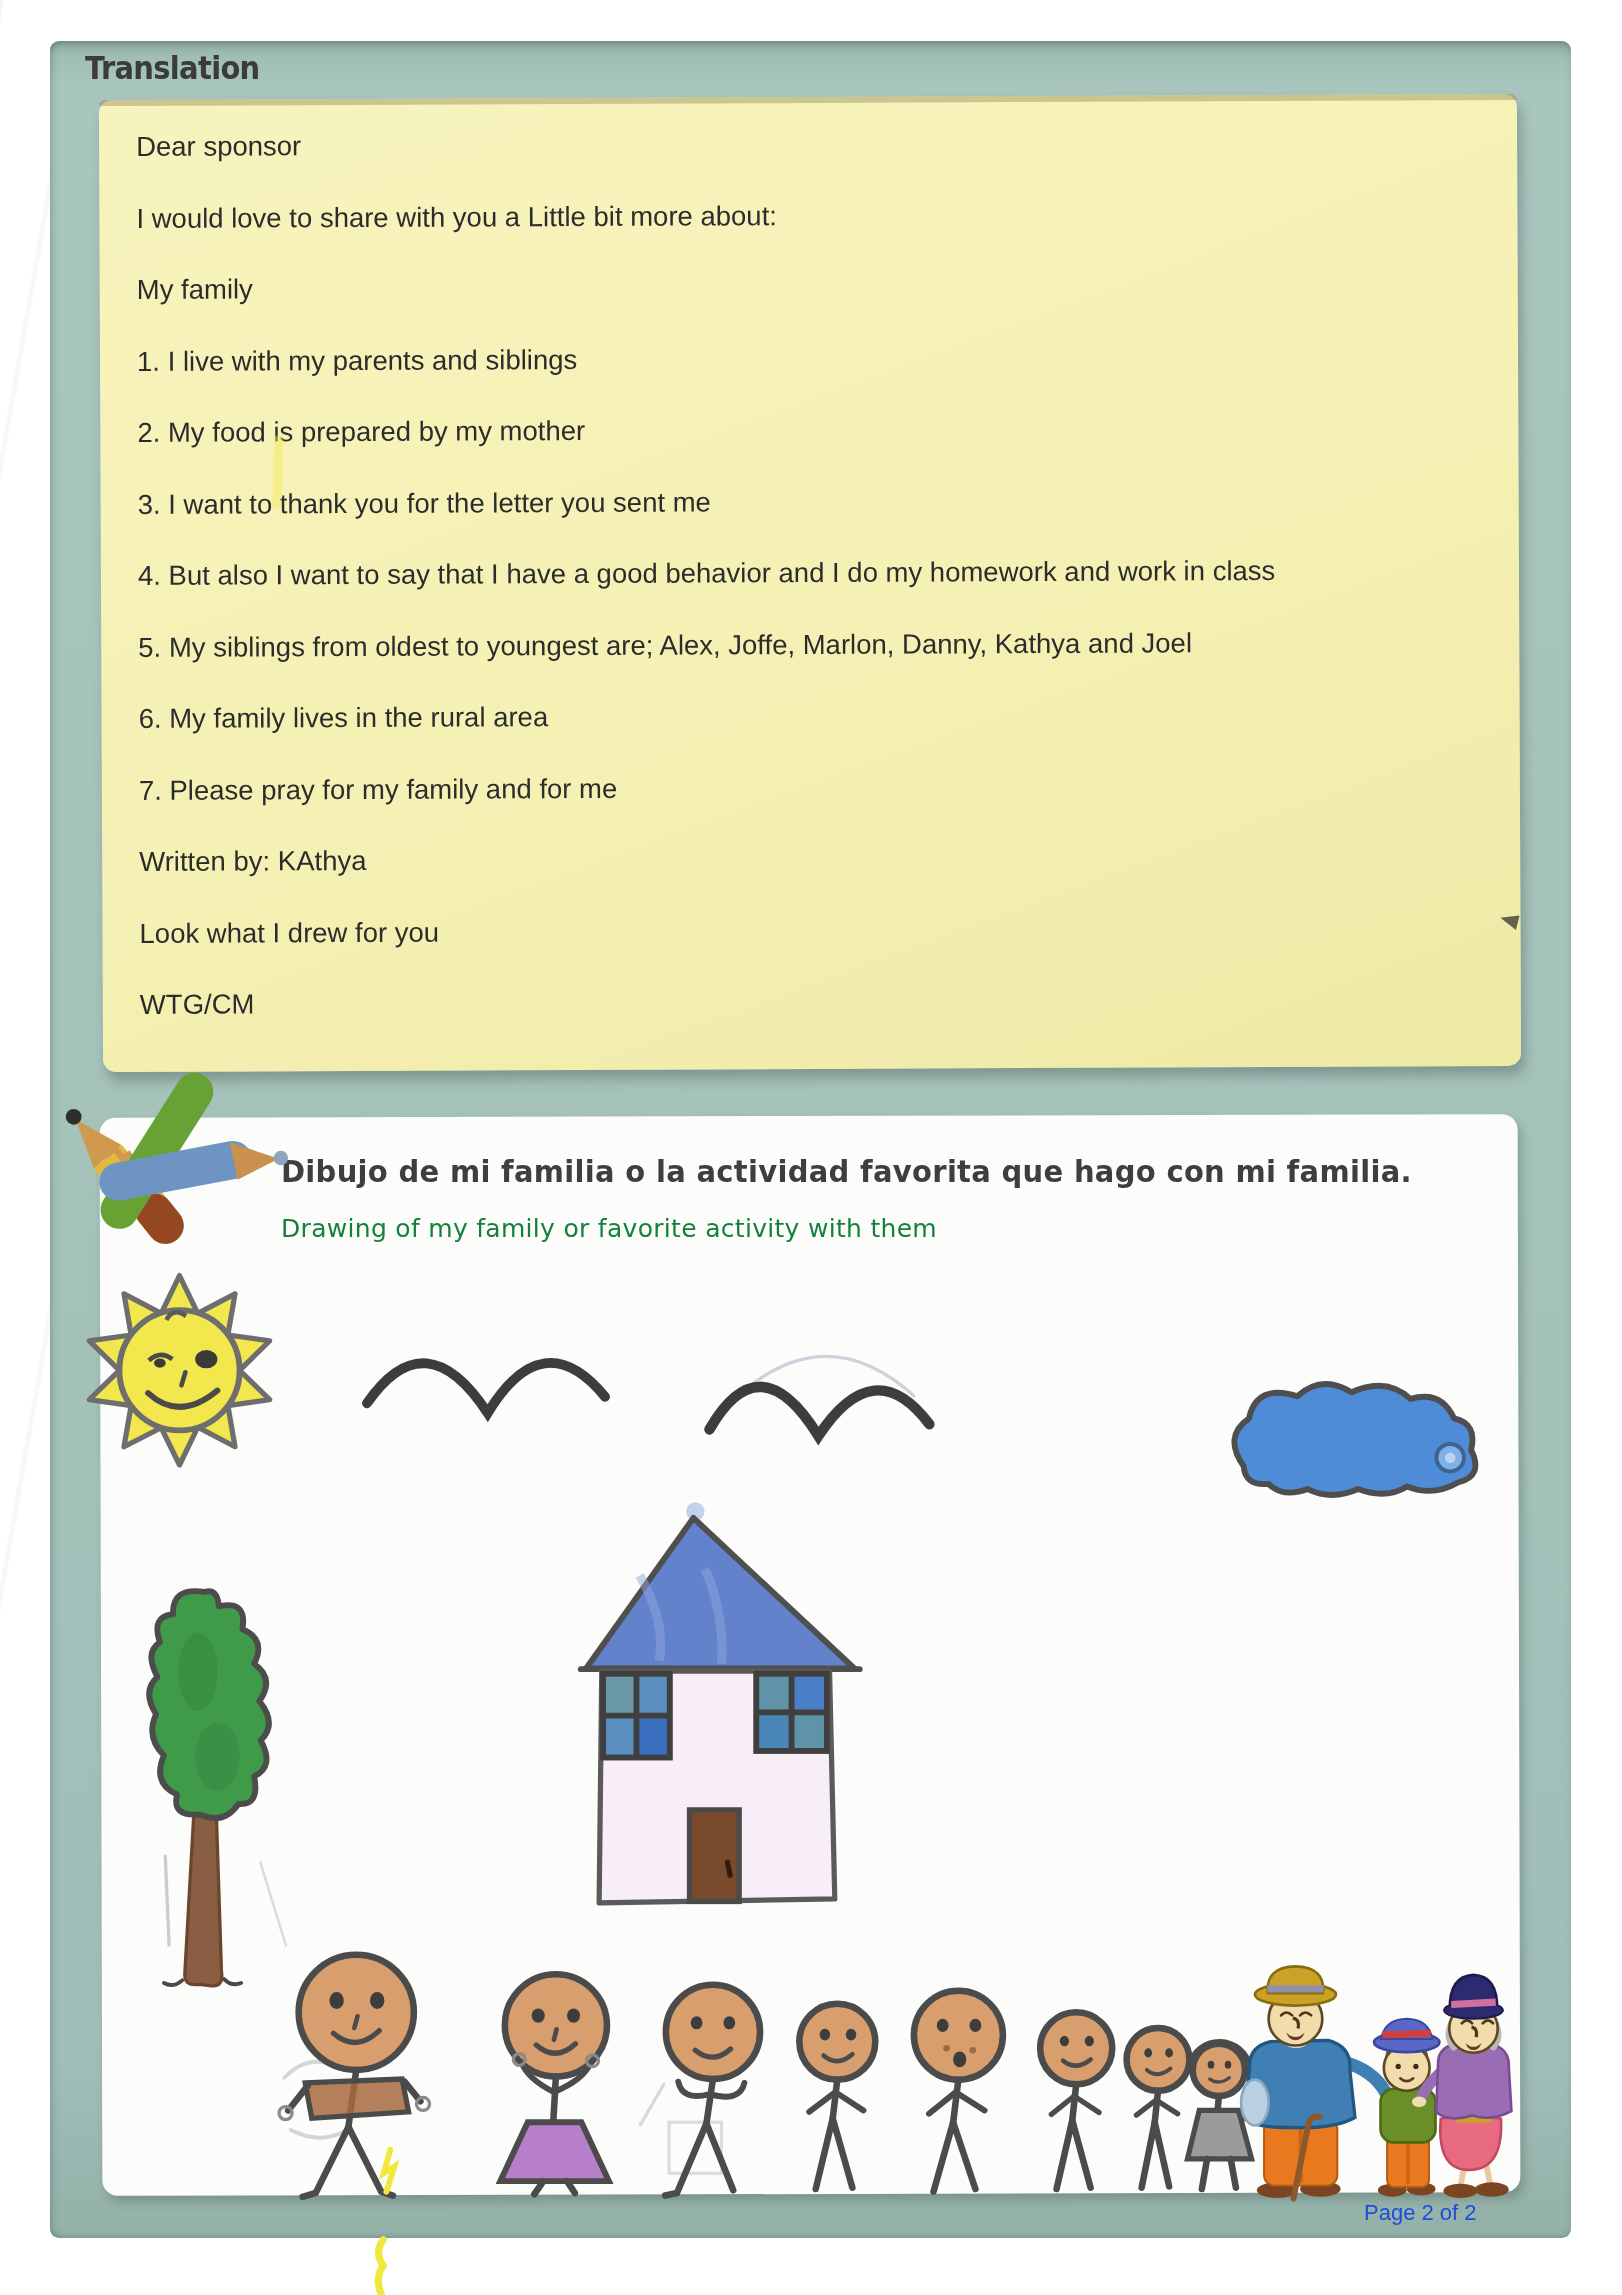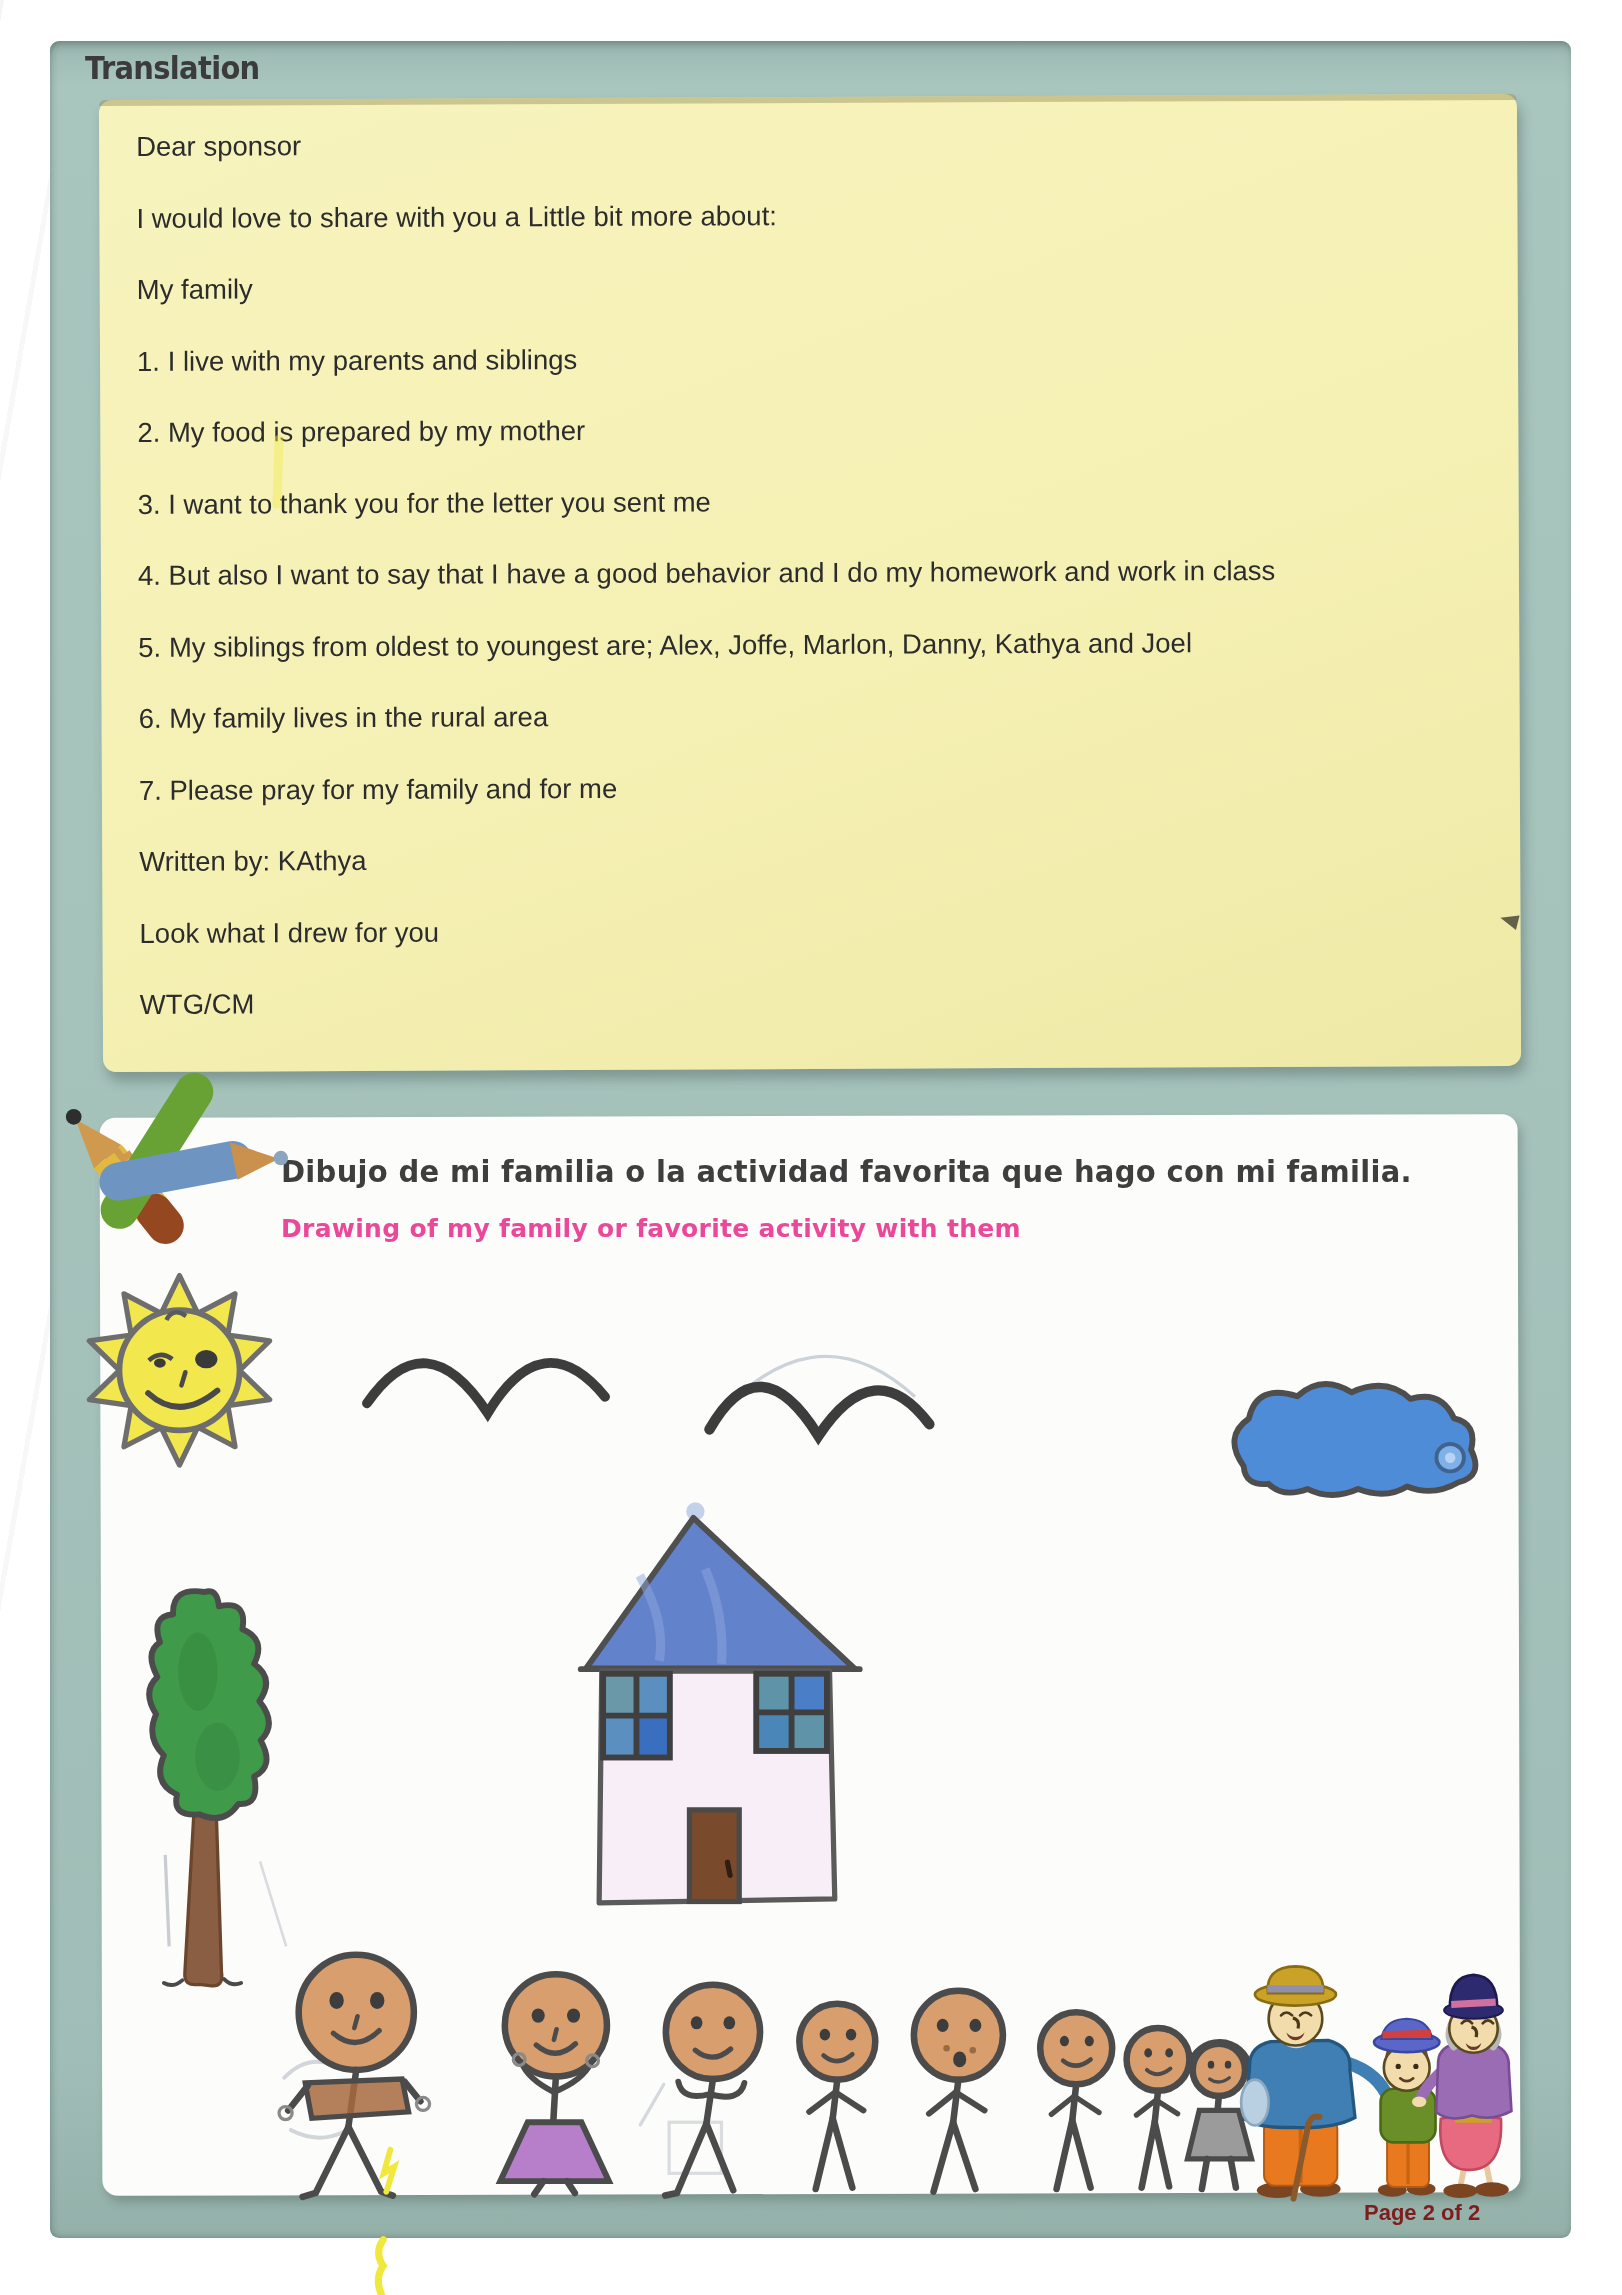--- a/index.html
+++ b/index.html
@@ -51,25 +51,25 @@
     background:#fcfdfb;border-radius:15.7px;transform:rotate(-0.15deg);
     box-shadow:3.9px 6.5px 9.2px rgba(60,78,70,.3);
   }
   .card-title-es{
     position:absolute;left:281px;top:1154px;
     font-family:"DejaVu Sans", sans-serif;font-size:29px;font-weight:600;
     color:#3e3e3e;letter-spacing:0.3px;white-space:nowrap;transform:scaleY(1.05);
   }
   .card-title-en{
     position:absolute;left:281px;top:1214px;
-    font-family:"DejaVu Sans", sans-serif;font-size:25px;font-weight:700;
-    color:#ec4899;letter-spacing:0.3px;white-space:nowrap;
+    font-family:"DejaVu Sans", sans-serif;font-size:25px;font-weight:400;
+    color:#15803d;letter-spacing:0.3px;white-space:nowrap;
   }
   .page-label{
-    position:absolute;left:1364px;top:2200px;font-size:22px;color:#7f1d1d;white-space:nowrap;font-weight:bold;
+    position:absolute;left:1364px;top:2200px;font-size:22px;color:#1d4ed8;white-space:nowrap;
   }
   .abs{position:absolute;}
   svg{display:block;overflow:visible;}
 </style>
 </head>
 <body>
 
 <div class="scan-streaks"></div>
 
 <div class="board"></div>

